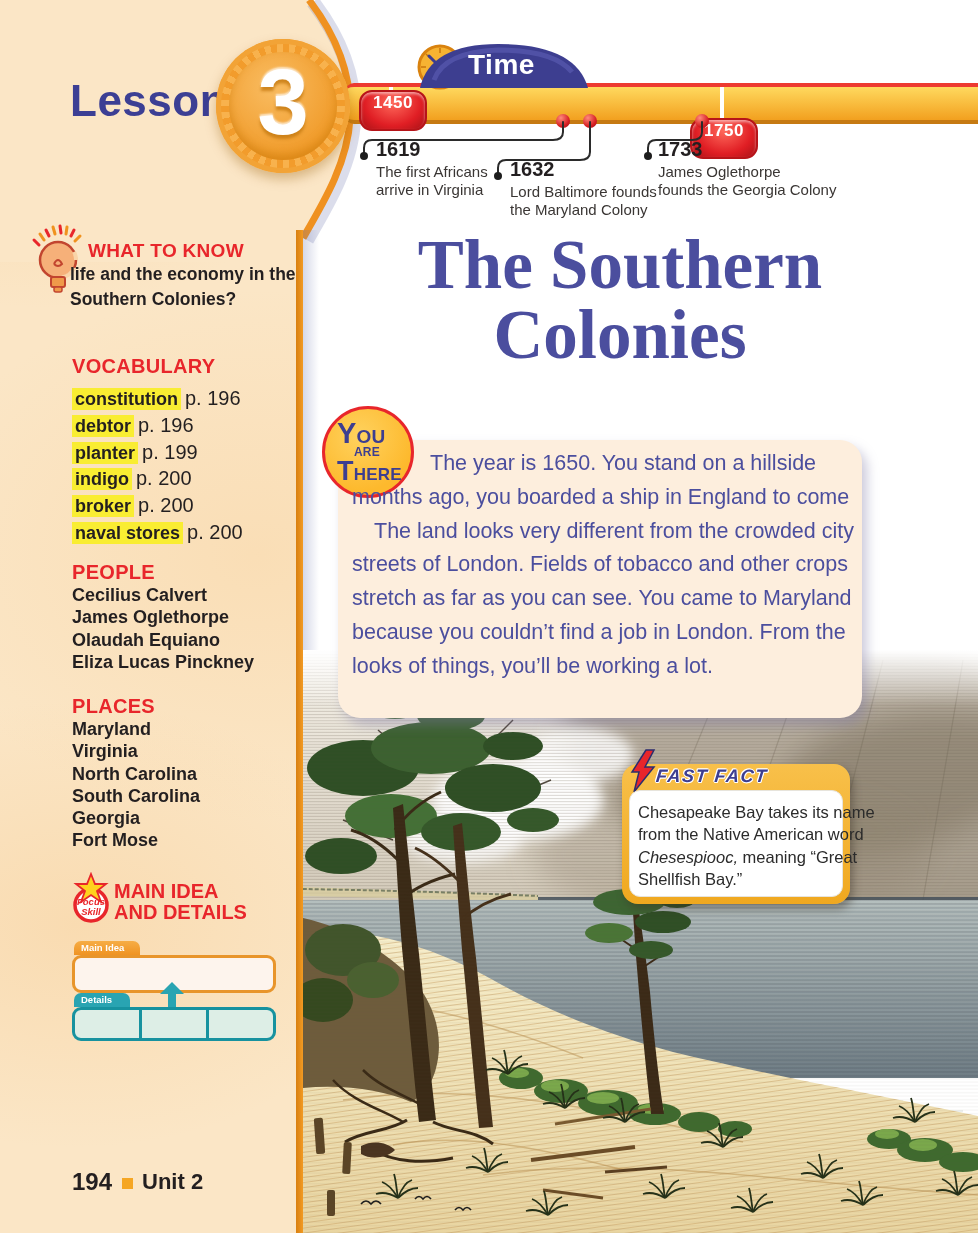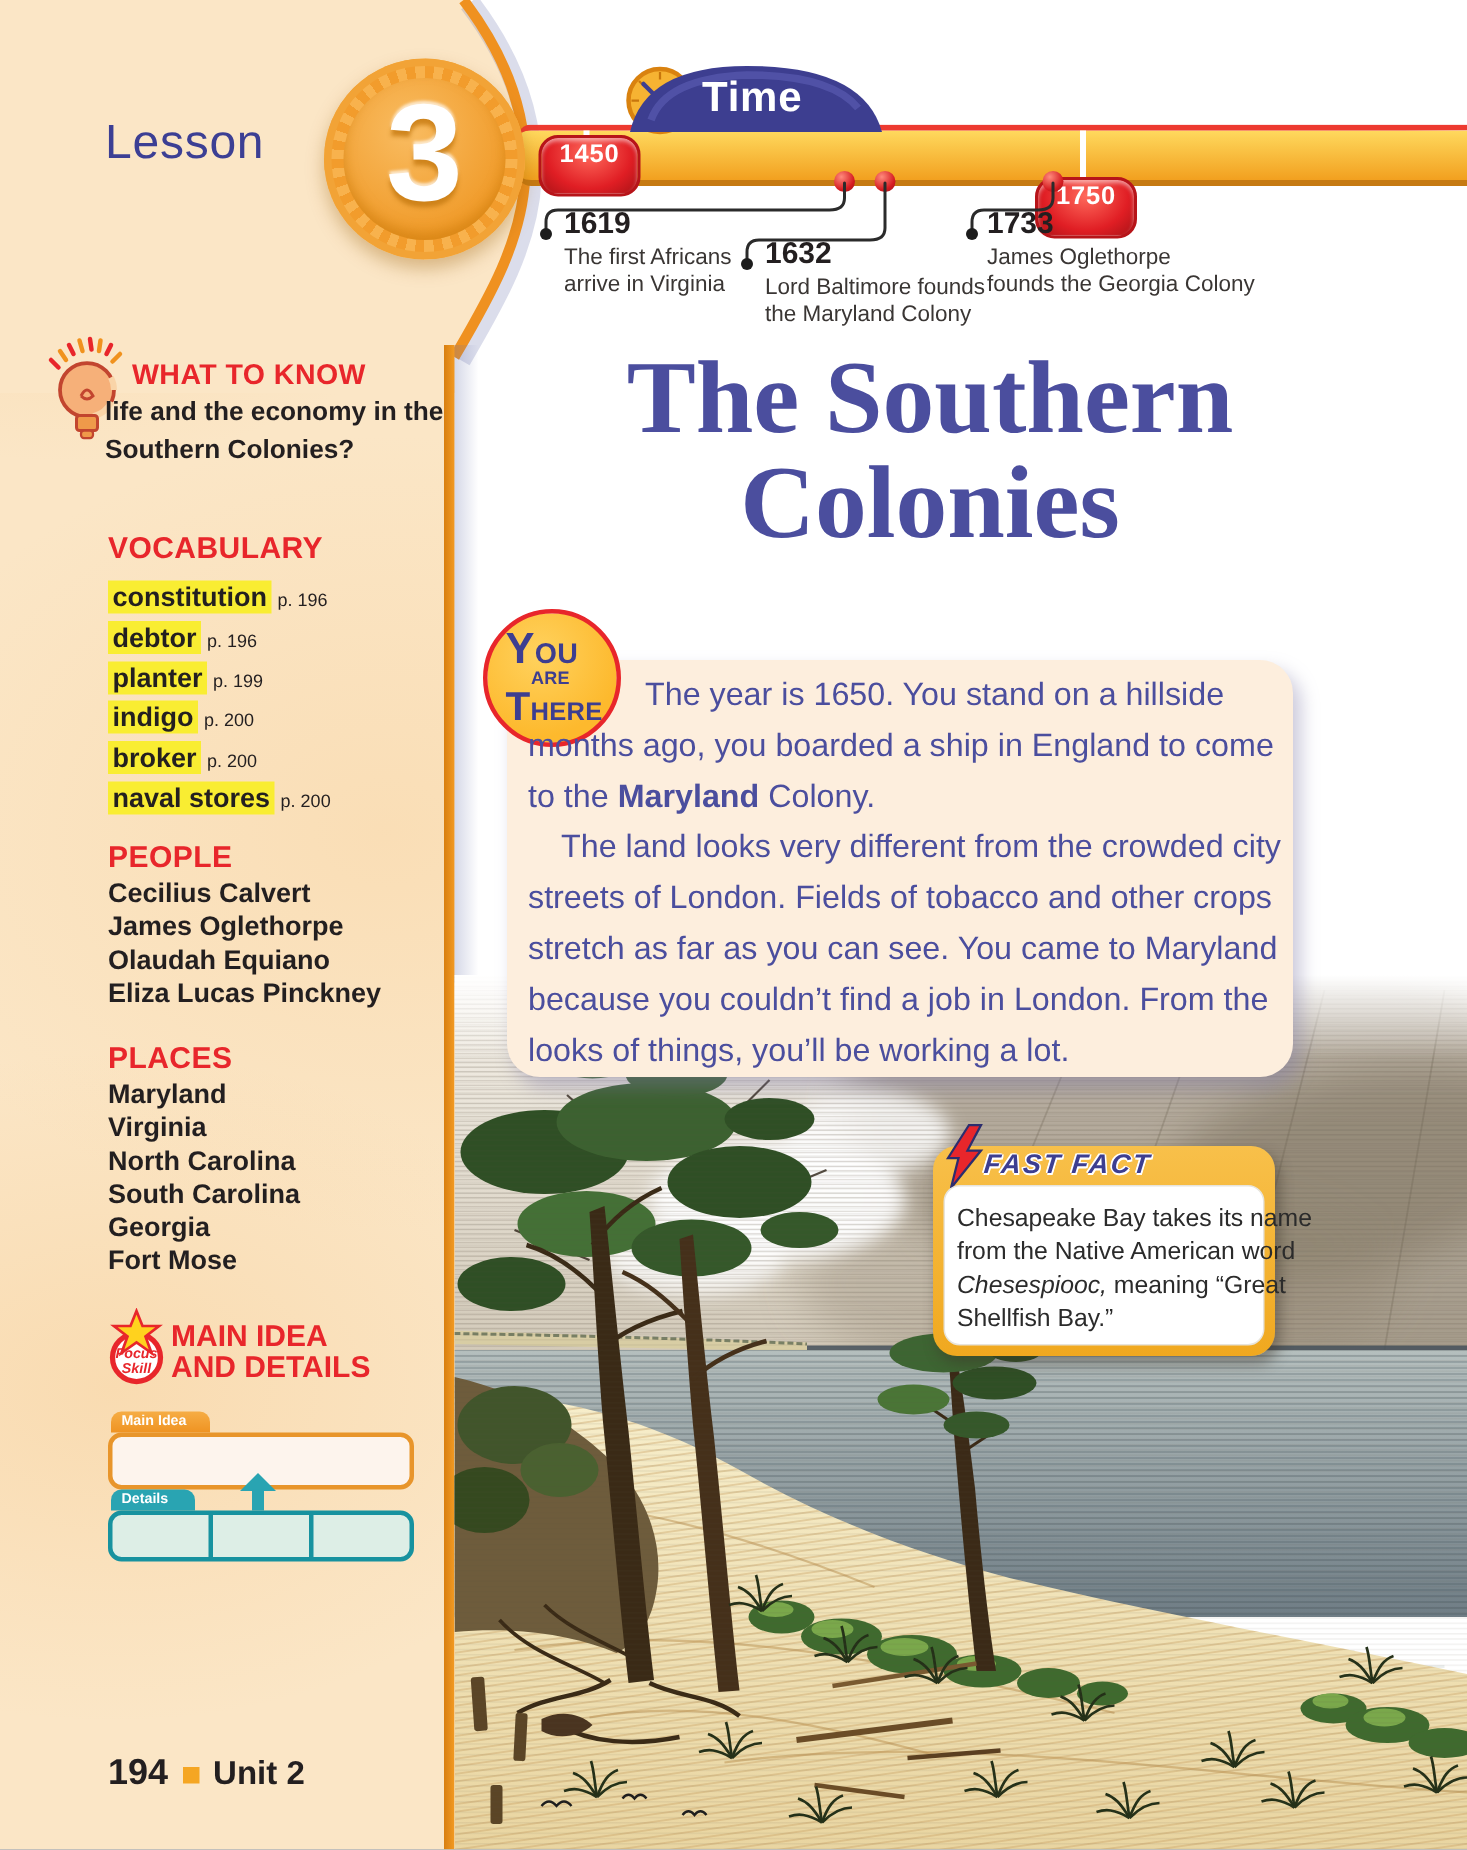--- a/index.html
+++ b/index.html
@@ -23,21 +23,21 @@
     position:absolute; left:296px; top:230px; width:7px; height:1003px;
     background:linear-gradient(to right,#d87f10,#f29a23);
   }
   .side-shadow {
     position:absolute; left:303px; top:230px; width:16px; height:425px;
     background:linear-gradient(to right, rgba(105,115,170,.28), rgba(105,115,170,0));
   }
   
   .lesson-label {
     position:absolute; left:70px; top:76px;
-    font-size:32px; font-weight:normal; color:#3c3f94; letter-spacing:.5px;
+    font-size:44px; font-weight:bold; color:#3c3f94; letter-spacing:.5px;
   }
   .badge3 {
     position:absolute; left:216px; top:39px; width:134px; height:134px; border-radius:50%;
     background:repeating-conic-gradient(#f29c2c 0deg 6deg, #f8b24d 6deg 12deg);
     box-shadow:0 6px 12px rgba(150,90,0,.35), inset 0 0 0 5px #f2a336;
   }
   .badge3-inner {
     position:absolute; left:13px; top:13px; width:108px; height:108px; border-radius:50%;
     background:radial-gradient(circle at 40% 32%, #f9bc61, #f09a28 75%);
     box-shadow:inset 0 -5px 8px rgba(200,120,10,.55);
@@ -133,21 +133,21 @@
   .red-head { position:absolute; color:#e8262b; font-weight:800; letter-spacing:.3px; }
   .wtk-head { left:88px; top:240px; font-size:19px; }
   .wtk-q { position:absolute; left:70px; top:262px; color:#231f20; font-weight:bold; font-size:17.5px; }
   .wtk-q div { line-height:25.3px; white-space:nowrap; }
   .wtk-q .q-ind { padding-left:18px; }
   .bulb-svg { position:absolute; left:26px; top:224px; }
   .vocab-head { left:72px; top:355px; font-size:20px; }
   .vocab-list { position:absolute; left:72px; top:386px; }
   .vocab-item { height:26.8px; line-height:24px; white-space:nowrap; }
   .vocab-term { background:#f9ed32; font-weight:bold; font-size:18px; color:#231f20; padding:1px 3px; }
-  .vocab-page { font-size:12px; color:#231f20; margin-left:4px; }
+  .vocab-page { font-size:20px; color:#231f20; margin-left:4px; }
   .people-head { left:72px; top:561px; font-size:20px; }
   .name-list { position:absolute; left:72px; color:#231f20; font-weight:bold; font-size:18px; }
   .people-list { top:584px; } .places-list { top:718px; }
   .name-list div { line-height:22.3px; white-space:nowrap; }
   .places-head { left:72px; top:695px; font-size:20px; }
   .focus-svg { position:absolute; left:68px; top:872px; }
   .mi-head { position:absolute; left:114px; top:881px; color:#e8262b; font-weight:800; font-size:20px; line-height:21px; }
   .mi-tab {
     position:absolute; left:74px; top:941px; width:66px; height:14px;
     background:linear-gradient(#f6ad45,#ef9322); border-radius:7px 7px 0 0;
@@ -464,21 +464,20 @@
 
   <div class="yat-box"></div>
   <div class="yat-badge">
     <span class="yat-line yat-l1">You</span>
     <span class="yat-line yat-l2">Are</span>
     <span class="yat-line yat-l3">There</span>
   </div>
   <div class="story">
     <div class="story-line ind-badge">The year is 1650. You stand on a hillside</div>
     <div class="story-line">months ago, you boarded a ship in England to come</div>
-    <div class="story-line"><span>to the </span><span class="b">Maryland</span><span> Colony.</span></div>
     <div class="story-line ind-para">The land looks very different from the crowded city</div>
     <div class="story-line">streets of London. Fields of tobacco and other crops</div>
     <div class="story-line">stretch as far as you can see. You came to Maryland</div>
     <div class="story-line">because you couldn’t find a job in London. From the</div>
     <div class="story-line">looks of things, you’ll be working a lot.</div>
   </div>
 
   <div class="ff">
     <svg class="ff-bolt" width="28" height="46">
       <path d="M18,2 L4,24 L11,24 L6,44 L26,19 L17,19 L26,2 Z" fill="#e8262b" stroke="#2c2d6e" stroke-width="1.5"></path>

